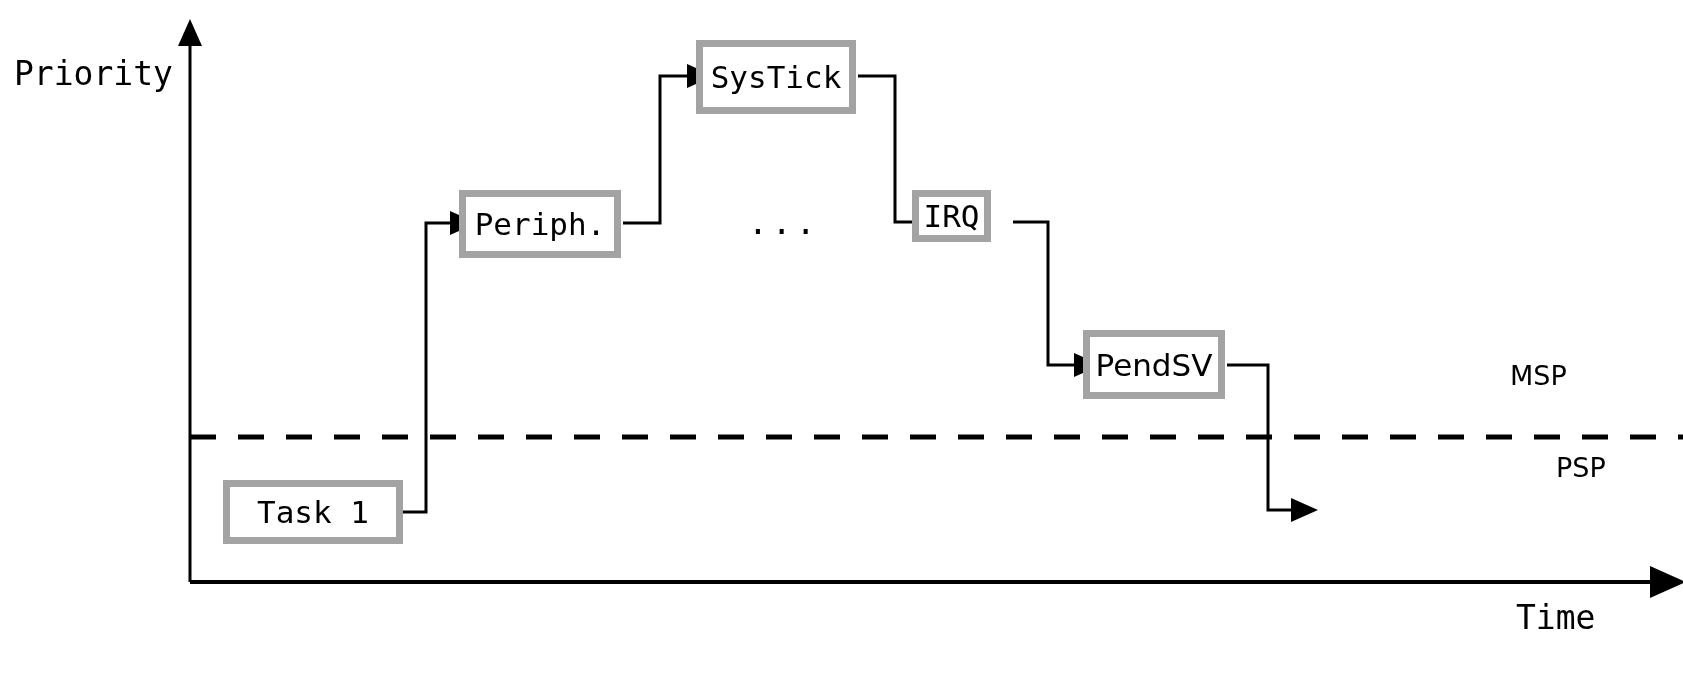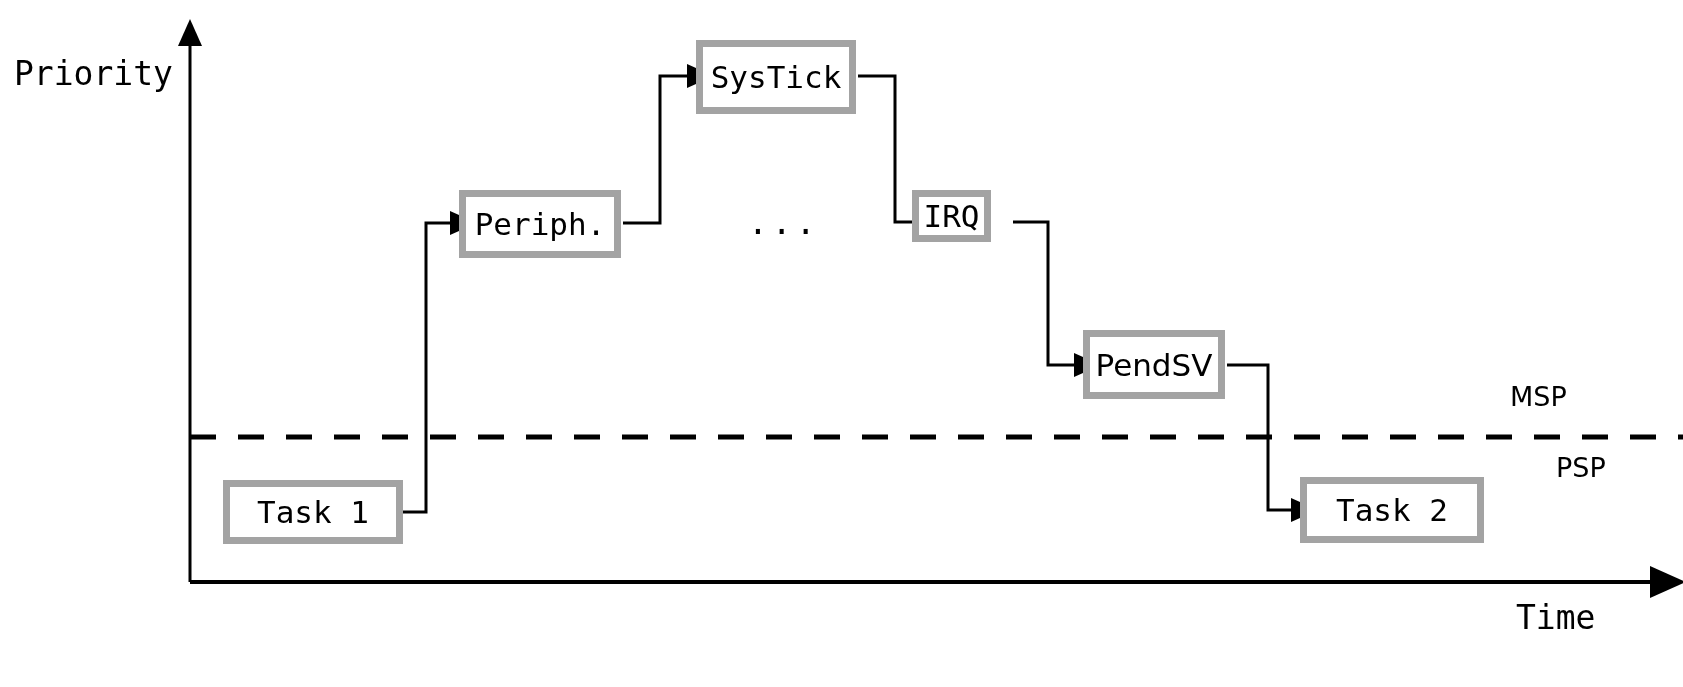--- a/index.html
+++ b/index.html
@@ -24,21 +24,21 @@
   #priority-label{left:14px;top:54px;}
   #time-label{left:1516px;top:598px;}
 
   .rail-label{
     position:absolute;
     font-family:"DejaVu Sans","Liberation Sans",sans-serif;
     font-size:27px;
     color:#000000;
     white-space:nowrap;
   }
-  #msp-label{left:1510px;top:381px;}
+  #msp-label{left:1510px;top:360px;}
   #psp-label{left:1556px;top:452px;}
 
   .node{
     position:absolute;
     box-sizing:border-box;
     background:#ffffff;
     border:7px solid #a3a3a3;
     display:flex;
     align-items:center;
     justify-content:center;
@@ -121,17 +121,14 @@
   </div>
 
   <div class="node mono" id="node-irq">
     <span>IRQ</span>
   </div>
 
   <div class="node sans" id="node-pendsv">
     <span>PendSV</span>
   </div>
 
-  <div class="node mono" id="node-task2">
-    <span>Task 2</span>
-  </div>
 
 </div>
 
 </body></html>

